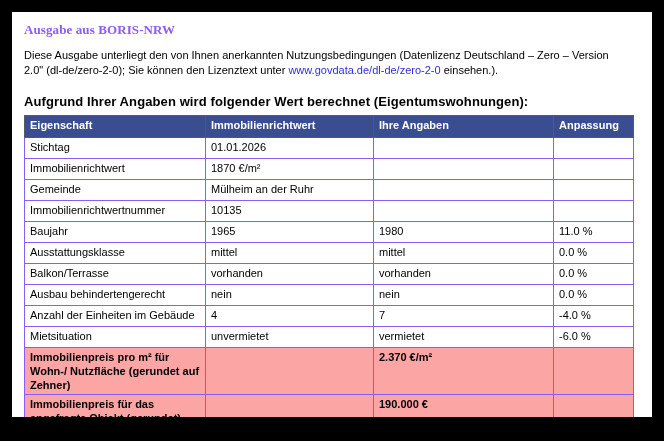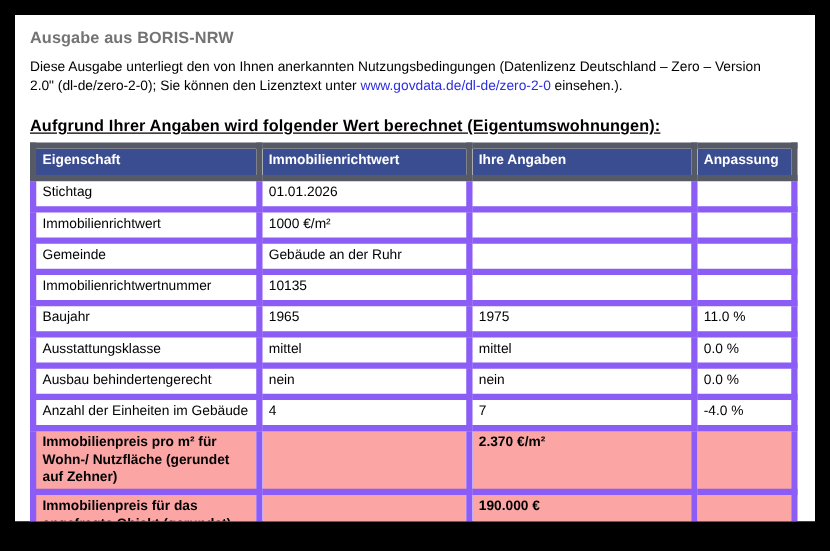--- a/index.html
+++ b/index.html
@@ -37,23 +37,24 @@
   .content {
     position: absolute;
     left: 12px;
     top: 10px;
     width: 620px;
   }
 
   h1.doc-title {
     font-size: 13px;
     font-weight: bold;
-    color: #737373;
+    color: #8b5cf6;
     margin: 0 0 10px 0;
     letter-spacing: 0.1px;
+    font-family: Liberation Serif, serif;
   }
 
   p.legal {
     font-size: 11px;
     line-height: 14.5px;
     color: #000000;
     margin: 0 0 5px 0;
     max-width: 600px;
   }
 
@@ -61,32 +62,31 @@
     color: #2d2de0;
     text-decoration: none;
   }
 
   h2.calc-title {
     font-size: 13px;
     font-weight: bold;
     color: #000000;
     margin: 17px 0 6px 0;
     letter-spacing: 0.1px;
-    text-decoration: underline;
   }
 
   table.result-table {
     border-collapse: collapse;
     width: 609px;
     table-layout: fixed;
     border: 1px solid #555a66;
   }
   table.result-table th,
   table.result-table td {
-    border: 5px solid #8b5cf6;
+    border: 1px solid #8b5cf6;
     padding: 2px 5px;
     font-size: 11px;
     color: #000000;
     vertical-align: top;
     height: 16px;
     line-height: 14px;
     overflow: hidden;
     text-align: left;
   }
   table.result-table thead th {
@@ -142,60 +142,72 @@
         </thead>
         <tbody>
           <tr>
             <td>Stichtag</td>
             <td>01.01.2026</td>
             <td></td>
             <td></td>
           </tr>
           <tr>
             <td>Immobilienrichtwert</td>
-            <td>1000 €/m²</td>
+            <td>1870 €/m²</td>
             <td></td>
             <td></td>
           </tr>
           <tr>
             <td>Gemeinde</td>
-            <td>Gebäude an der Ruhr</td>
+            <td>Mülheim an der Ruhr</td>
             <td></td>
             <td></td>
           </tr>
           <tr>
             <td>Immobilienrichtwertnummer</td>
             <td>10135</td>
             <td></td>
             <td></td>
           </tr>
           <tr>
             <td>Baujahr</td>
             <td>1965</td>
-            <td>1975</td>
+            <td>1980</td>
             <td>11.0 %</td>
           </tr>
           <tr>
             <td>Ausstattungsklasse</td>
             <td>mittel</td>
             <td>mittel</td>
             <td>0.0 %</td>
           </tr>
           <tr>
+            <td>Balkon/Terrasse</td>
+            <td>vorhanden</td>
+            <td>vorhanden</td>
+            <td>0.0 %</td>
+          </tr>
+          <tr>
             <td>Ausbau behindertengerecht</td>
             <td>nein</td>
             <td>nein</td>
             <td>0.0 %</td>
           </tr>
           <tr>
             <td>Anzahl der Einheiten im Gebäude</td>
             <td>4</td>
             <td>7</td>
             <td>-4.0 %</td>
           </tr>
+          <tr>
+            <td>Mietsituation</td>
+            <td>unvermietet</td>
+            <td>vermietet</td>
+            <td>-6.0 %</td>
+          </tr>
           <tr class="summary-row">
             <td class="nowrap-2line">Immobilienpreis pro m² für Wohn-/ Nutzfläche (gerundet auf Zehner)</td>
             <td></td>
             <td class="val-cell">2.370 €/m²</td>
             <td></td>
           </tr>
           <tr class="summary-row">
             <td class="nowrap-2line">Immobilienpreis für das angefragte Objekt (gerundet)</td>
             <td></td>
             <td class="val-cell">190.000 €</td>

